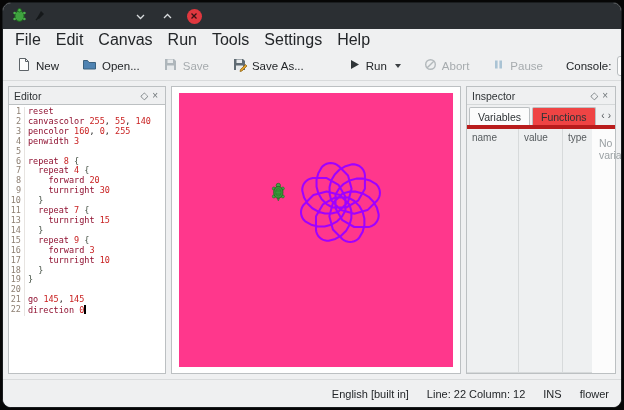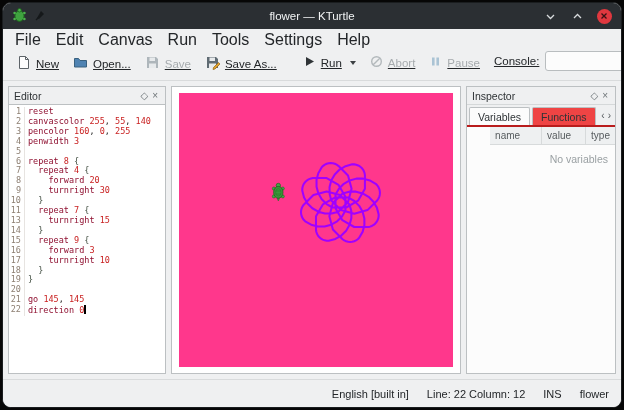--- a/index.html
+++ b/index.html
@@ -14,22 +14,22 @@
   .tb-side { display:flex; align-items:center; gap:7px; width:95px; }
   .tb-side.right { justify-content:flex-end; gap:11px; }
   .tb-title { flex:1; text-align:center; color:#f2f4f5; }
   .winbtn { display:flex; align-items:center; justify-content:center; width:16px; height:16px; cursor:default; }
   .close-circle { width:15px; height:15px; border-radius:50%; background:#e0383f; display:flex; align-items:center; justify-content:center; }
   
   .menubar { height:22px; flex:0 0 22px; display:flex; align-items:center; padding:0 5px; gap:1px;
     font-size:16px; color:#232629; }
   .menu-item { padding:2px 7px; border-radius:3px; }
   
-  .toolbar { height:30px; flex:0 0 30px; display:flex; align-items:flex-start; padding:0 7px; gap:2px;
-    font-size:11.5px; color:#232629; border-bottom:1px solid #d9dbdc;text-decoration:underline; }
+  .toolbar { height:30px; flex:0 0 30px; display:flex; align-items:center; padding:0 7px; gap:11px;
+    font-size:11.5px; color:#232629; border-bottom:1px solid #d9dbdc; }
   .tool-btn { display:flex; align-items:center; gap:5px; padding:4px 6px; border-radius:3px; white-space:nowrap; }
   .tool-btn.disabled { color:#a6abae; }
   .tb-sep { width:1px; height:18px; background:#d2d5d6; margin:0 5px; }
   .drop-arrow { width:0; height:0; border-left:3.5px solid transparent; border-right:3.5px solid transparent;
     border-top:4px solid #3c4043; margin-left:3px; }
   .console-group { display:flex; align-items:center; gap:6px; margin-left:6px; }
   .combo { width:116px; height:20px; background:#fcfcfc; border:1px solid #b9bdbf; border-radius:3px;
     position:relative; }
   
   .main { flex:1; display:flex; padding:5px; gap:5px; min-height:0; }
@@ -55,21 +55,21 @@
     align-items:center; justify-content:center; min-width:0; }
   .canvas-svg { height:calc(100% - 12px); aspect-ratio:1 / 1; display:block; }
   
   .inspector-panel { width:150px; flex:0 0 150px; }
   .insp-tabs { display:flex; align-items:center; height:21px; flex:0 0 21px; padding:2px 2px 0 2px;
     font-size:10.5px; color:#2f3336; border-top:1px solid #d5d8d9; }
   .tab { padding:3px 8px 2px 8px; border:1px solid #bcc0c2; border-bottom:none; background:#ef4444;
     border-radius:2px 2px 0 0; margin-right:2px; }
   .tab.active { background:#fcfcfc; }
   .tab-scroll { margin-left:auto; display:flex; gap:3px; color:#555a5d; font-size:10px; padding:0 2px 2px 0; }
-  .insp-body { flex:1; background:#fcfcfc; border-top:2px solid #b91c1c; display:flex; flex-direction:column;align-items:flex-end; }
+  .insp-body { flex:1; background:#fcfcfc; border-top:4px solid #b91c1c; display:flex; flex-direction:row; }
   .table-cols { display:flex; background:#eef0f1; border-bottom:1px solid #d7dadb; color:#565b5e; font-size:10px; }
   .table-col { padding:3px 5px; border-right:1px solid #d7dadb; }
   .col-name { width:52px; } .col-value { width:44px; } .col-type { flex:1; border-right:none; }
   .empty-text { color:#9aa0a3; font-size:10.5px; padding:8px 7px; }
   
   .statusbar { height:28px; flex:0 0 28px; display:flex; align-items:center; justify-content:flex-end;
     gap:18px; padding:12px 12px; font-size:11px; color:#232629; border-top:1px solid #d9dbdc; background:#eff0f1; }
 </style>
 </head>
 <body>
@@ -88,21 +88,20 @@
             <circle cx="12.4" cy="11" r="1.3" fill="#4db34d"></circle>
         </svg>
       </span>
       <span>
         <svg width="12" height="12" viewBox="0 0 12 12">
           <path d="M3 9 L7 2 L10 5 L5 10 Z" fill="#15181a"></path>
           <path d="M2 11 L4.5 8.5" stroke="#15181a" stroke-width="1.4"></path>
         </svg>
       </span>
     </div>
-    <div class="tb-title">flower — KTurtle</div>
     <div class="tb-side right">
       <span class="winbtn">
         <svg width="11" height="11" viewBox="0 0 11 11">
             <path d="M2 4 L5.5 7.5 L9 4" fill="none" stroke="#d8dbdd" stroke-width="1.3"></path>
           </svg>
       </span>
       <span class="winbtn">
         <svg width="11" height="11" viewBox="0 0 11 11">
             <path d="M2 7 L5.5 3.5 L9 7" fill="none" stroke="#d8dbdd" stroke-width="1.3"></path>
           </svg>

